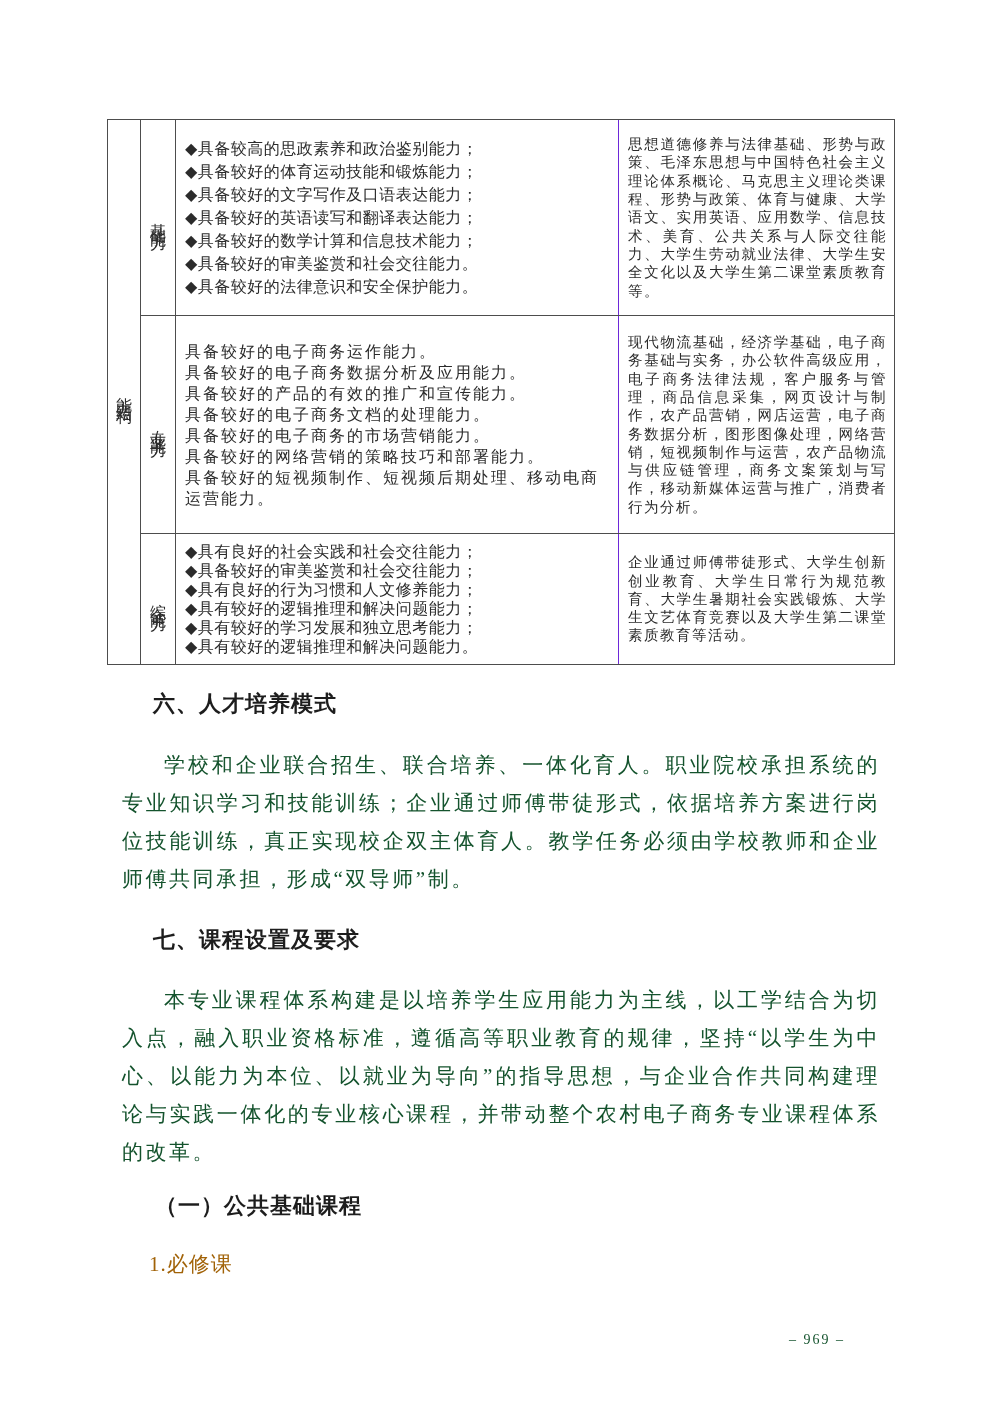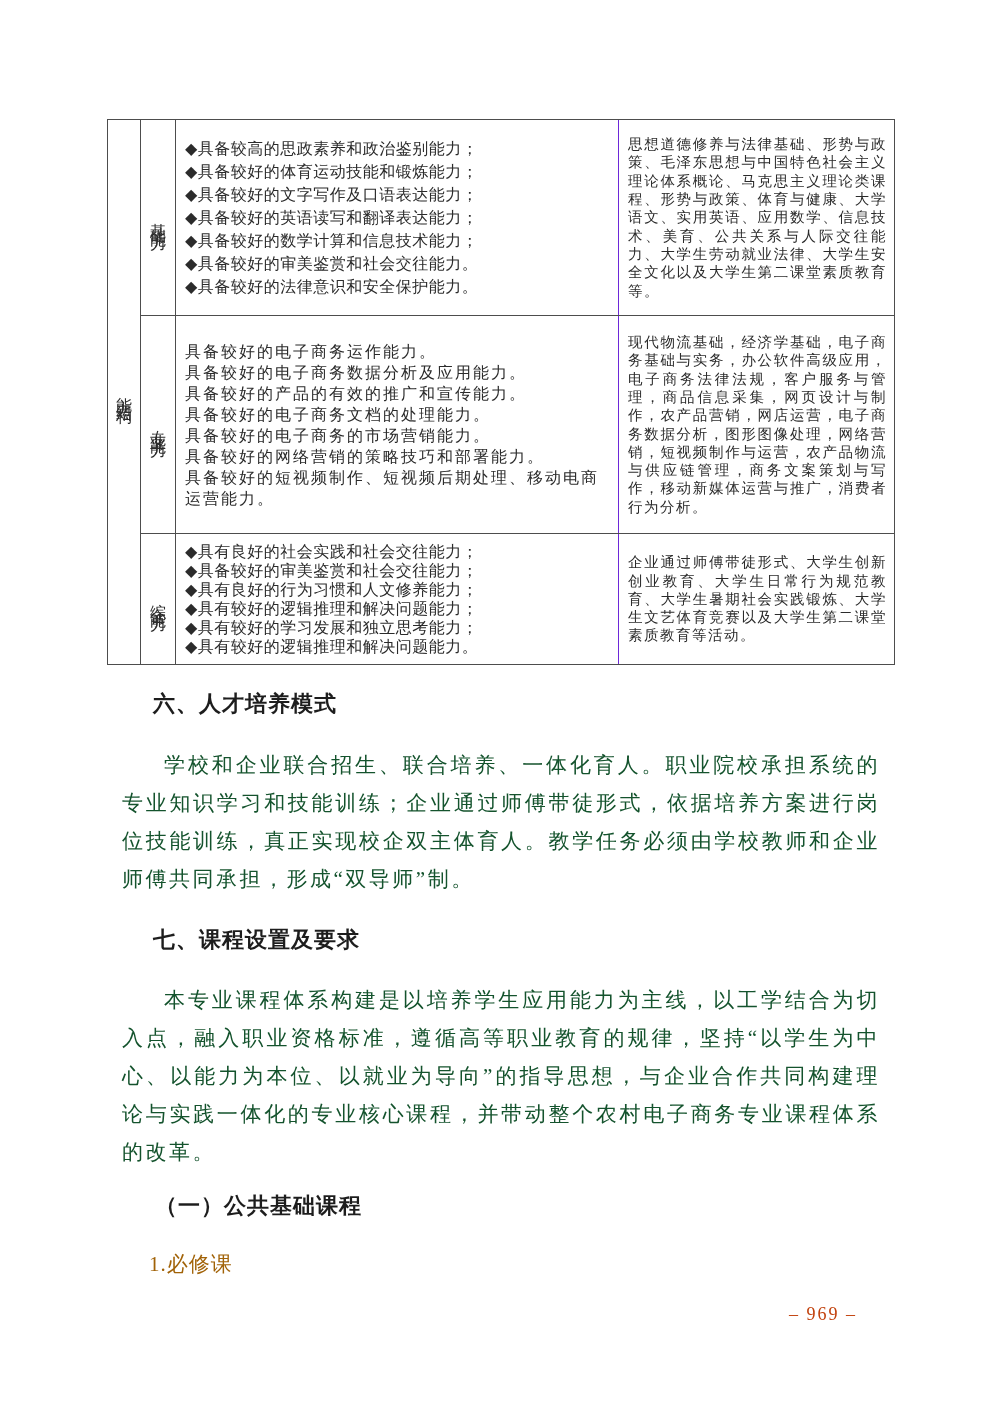--- a/index.html
+++ b/index.html
@@ -94,23 +94,23 @@
     color:#14532d; margin:0;
   }
   #heading-six   { top:691px; }
   #para-six      { top:746px; }
   #heading-seven { top:927px; }
   #para-seven    { top:981px; }
   #heading-seven-one { top:1193px; left:155px; }
   #heading-required  { top:1251px; }
 
   .page-num {
-    position:absolute; left:789px; top:1304px;
-    font-size:18px; letter-spacing:2px;
-    color:#c2410c;
+    position:absolute; left:789px; top:1332px;
+    font-size:14px; letter-spacing:2px;
+    color:#14532d;
   }
 </style>
 </head>
 <body>
 
 <div class="page">
 
   <div class="cap-table">
     <div class="group-cell">
       <span class="vtext">能力结构</span>

